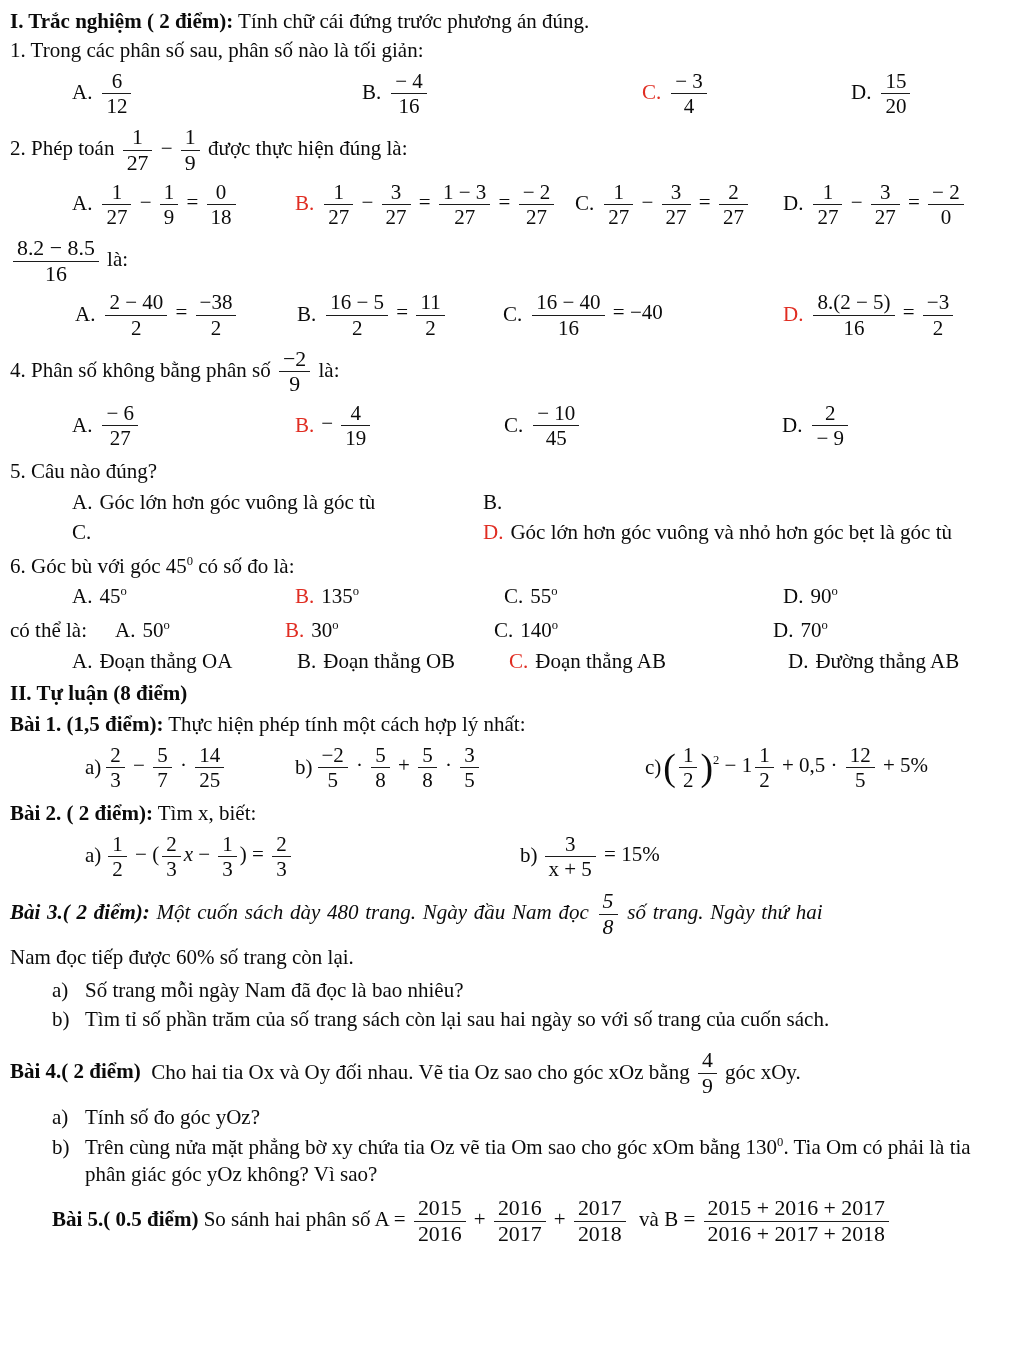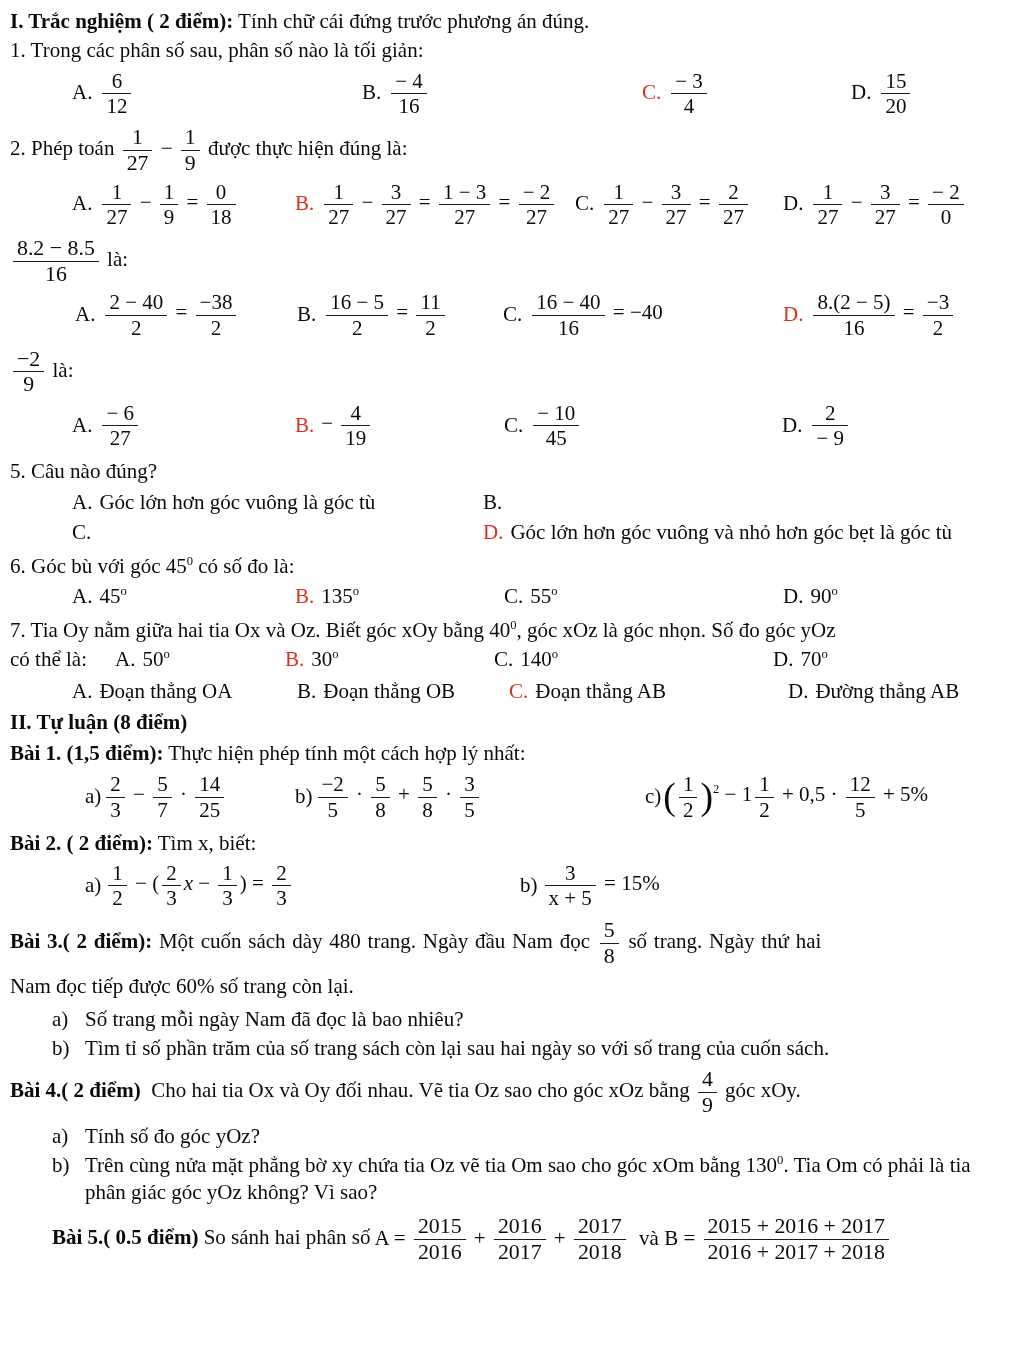--- a/index.html
+++ b/index.html
@@ -101,21 +101,21 @@
         <span><span class="frac"><span class="fnum">16 − 40</span><span class="fden">16</span></span><span class="mt"> = −40</span></span>
       </div>
     <div class="opt">
         <span class="lbl red">D.</span>
         <span><span class="frac"><span class="fnum">8.(2 − 5)</span><span class="fden">16</span></span><span class="mt"> = </span><span class="frac"><span class="fnum">−3</span><span class="fden">2</span></span></span>
       </div>
   </div>
 </div>
 
 <div class="q">
-  <div class="qline bigmath"><span><span class="frac"><span class="fnum">−2</span><span class="fden">9</span></span></span><span> là:</span></div>
+  <div class="qline bigmath"><span>4. Phân số không bằng phân số </span><span><span class="frac"><span class="fnum">−2</span><span class="fden">9</span></span></span><span> là:</span></div>
   <div class="optrow" style="padding-left:62px; grid-template-columns:223px 209px 278px auto;">
     <div class="opt">
         <span class="lbl">A.</span>
         <span><span class="frac"><span class="fnum">− 6</span><span class="fden">27</span></span></span>
       </div>
     <div class="opt">
         <span class="lbl red">B.</span>
         <span><span class="mt">− </span><span class="frac"><span class="fnum">4</span><span class="fden">19</span></span></span>
       </div>
     <div class="opt">
@@ -165,21 +165,20 @@
         <span><span class="mt">55</span><sup>o</sup></span>
       </div>
     <div class="opt txt">
         <span class="lbl">D.</span>
         <span><span class="mt">90</span><sup>o</sup></span>
       </div>
   </div>
 </div>
 
 <div class="q">
-  <div class="qline"><span class="mt">7. Tia Oy nằm giữa hai tia Ox và Oz. Biết góc xOy bằng 40</span><sup>0</sup><span class="mt">, góc xOz là góc nhọn. Số đo góc yOz</span></div>
   <div style="display:grid; grid-template-columns:105px 170px 209px 279px auto; align-items:baseline; margin:2px 0 4px;">
     <div>có thể là:</div>
     <div class="opt txt">
         <span class="lbl">A.</span>
         <span><span class="mt">50</span><sup>o</sup></span>
       </div>
     <div class="opt txt">
         <span class="lbl red">B.</span>
         <span><span class="mt">30</span><sup>o</sup></span>
       </div>
@@ -242,34 +241,34 @@
   <div class="opt">
       <span class="lbl" style="margin-right:4px;">a)</span>
       <span><span class="frac"><span class="fnum">1</span><span class="fden">2</span></span><span class="mt"> − (</span><span class="frac"><span class="fnum">2</span><span class="fden">3</span></span><em class="mi">x</em><span class="mt"> − </span><span class="frac"><span class="fnum">1</span><span class="fden">3</span></span><span class="mt">) = </span><span class="frac"><span class="fnum">2</span><span class="fden">3</span></span></span>
     </div>
   <div class="opt">
       <span class="lbl" style="margin-right:4px;">b)</span>
       <span><span class="frac"><span class="fnum">3</span><span class="fden">x + 5</span></span><span class="mt"> = 15%</span></span>
     </div>
 </div>
 
-<div class="q sp2 bigmath" style="margin-top:6px;">
+<div class="q sp2 bigmath" style="margin-top:6px;font-style:italic;">
   <span class="b">Bài 3.( 2 điểm):</span><span><span class="mt"> Một cuốn sách dày 480 trang. Ngày đầu Nam đọc </span><span class="frac"><span class="fnum">5</span><span class="fden">8</span></span><span class="mt"> số trang. Ngày thứ hai</span></span>
 </div>
 <div class="q" style="margin:4px 0 6px;">Nam đọc tiếp được 60% số trang còn lại.</div>
 <div class="item">
   <span class="ilbl">a)</span>
   <span class="itxt">Số trang mỗi ngày Nam đã đọc là bao nhiêu?</span>
 </div>
 <div class="item">
   <span class="ilbl">b)</span>
   <span class="itxt">Tìm tỉ số phần trăm của số trang sách còn lại sau hai ngày so với số trang của cuốn sách.</span>
 </div>
 
-<div class="q bigmath" style="margin-top:4px;">
+<div class="q bigmath" style="margin-top:15px;">
   <span class="b">Bài 4.( 2 điểm)</span><span><span class="mt">  Cho hai tia Ox và Oy đối nhau. Vẽ tia Oz sao cho góc xOz bằng </span><span class="frac"><span class="fnum">4</span><span class="fden">9</span></span><span class="mt"> góc xOy.</span></span>
 </div>
 <div class="item" style="margin-top:5px;">
   <span class="ilbl">a)</span>
   <span class="itxt"><span class="mt">Tính số đo góc yOz?</span></span>
 </div>
 <div class="item">
   <span class="ilbl">b)</span>
   <span class="itxt"><span class="mt">Trên cùng nửa mặt phẳng bờ xy chứa tia Oz vẽ tia Om sao cho góc xOm bằng 130</span><sup>0</sup><span class="mt">. Tia Om có phải là tia phân giác góc yOz không? Vì sao?</span></span>
 </div>

